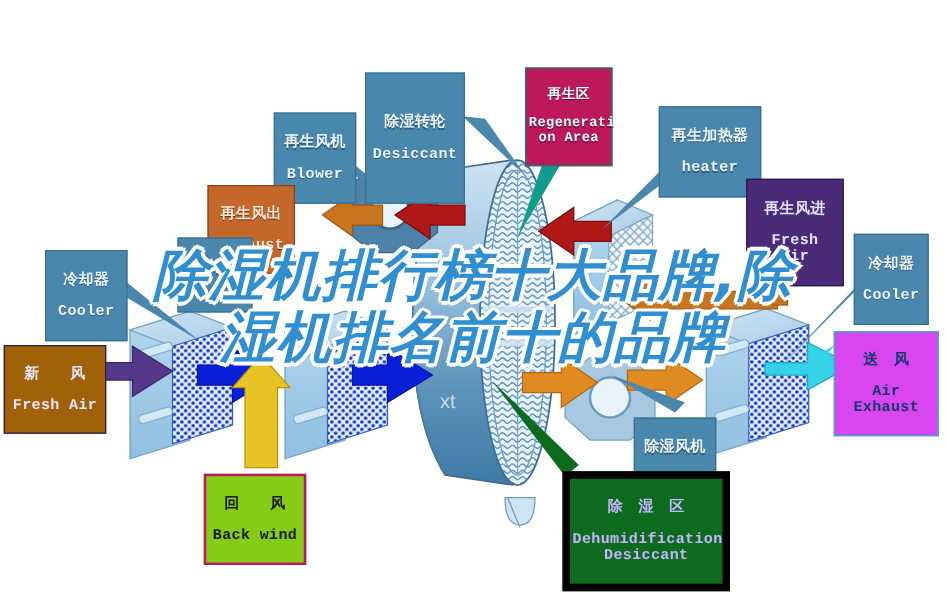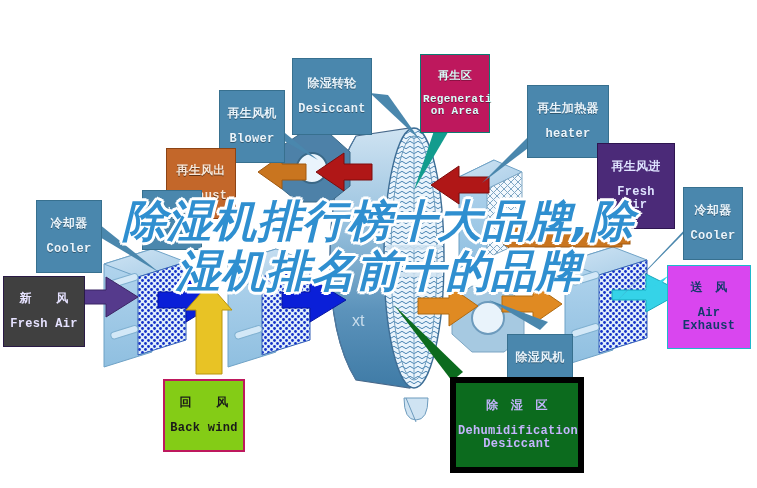--- a/index.html
+++ b/index.html
@@ -21,21 +21,21 @@
   .cal-blue{background:#4a87ad;color:#eaf4fb;border:1px solid #39soo;border:1px solid #37708f;
             text-shadow:0 1px 0 rgba(0,0,0,.35);}
   
   .cal-teal{background:#be185d;color:#d9fffa;border:1px solid #0c7c71;
             text-shadow:0 1px 0 rgba(0,0,0,.35);}
   
   .cal-cyan{background:#d946ef;color:#143a6b;border:1px solid #1eb8cd;}
   
   .cal-purple{background:#4b2a78;color:#dfe4ff;border:1px solid #2e1550;}
   
-  .cal-dpurple{background:#404040;color:#e6e2ff;border:1px solid #2a1a46;}
+  .cal-dpurple{background:#a16207;color:#e6e2ff;border:1px solid #2a1a46;}
   
   .cal-rust{background:#c3672a;color:#f7e7d8;border:1px solid #8c4415;
             text-shadow:0 1px 0 rgba(0,0,0,.5);}
   
   .cal-yellow{background:#84cc16;color:#1a1a1a;border:2px solid #be185d;}
   
   .cal-green{background:#0c6b1e;color:#c4b5fd;border:6px solid #000000;}
 
   
   #headline{position:absolute;left:0;top:196px;width:757px;text-align:center;
@@ -226,21 +226,21 @@
 
   <polygon points="540,330 548,322 489,300" fill="#4a87ad"></polygon>
 
   <polygon points="452,381 463,372 394,305" fill="#0c6b1e"></polygon>
 
   <polygon points="662,283 668,276 640,292" fill="#35d3e8"></polygon>
 
   <text x="352" y="326" fill="#d6e6f2" font-size="16" font-family="Liberation Sans, sans-serif" opacity=".9">xt</text>
 </svg>
 
-<div class="lbl cal-blue" style="left:292px;top:58px;width:80px;padding:5px 2px;font-size:12px;">
+<div class="lbl cal-blue" style="left:292px;top:58px;width:80px;padding:19px 2px;font-size:12px;">
   <span class="cn">除湿转轮</span>
   <span class="en">Desiccant</span>
 </div>
 
 <div class="lbl cal-blue" style="left:219px;top:90px;width:66px;padding:3px 2px;font-size:12px;">
   <span class="cn">再生风机</span>
   <span class="en">Blower</span>
 </div>
 
 <div class="lbl cal-teal" style="left:420px;top:54px;width:70px;padding:3px 2px;font-size:11px;">

